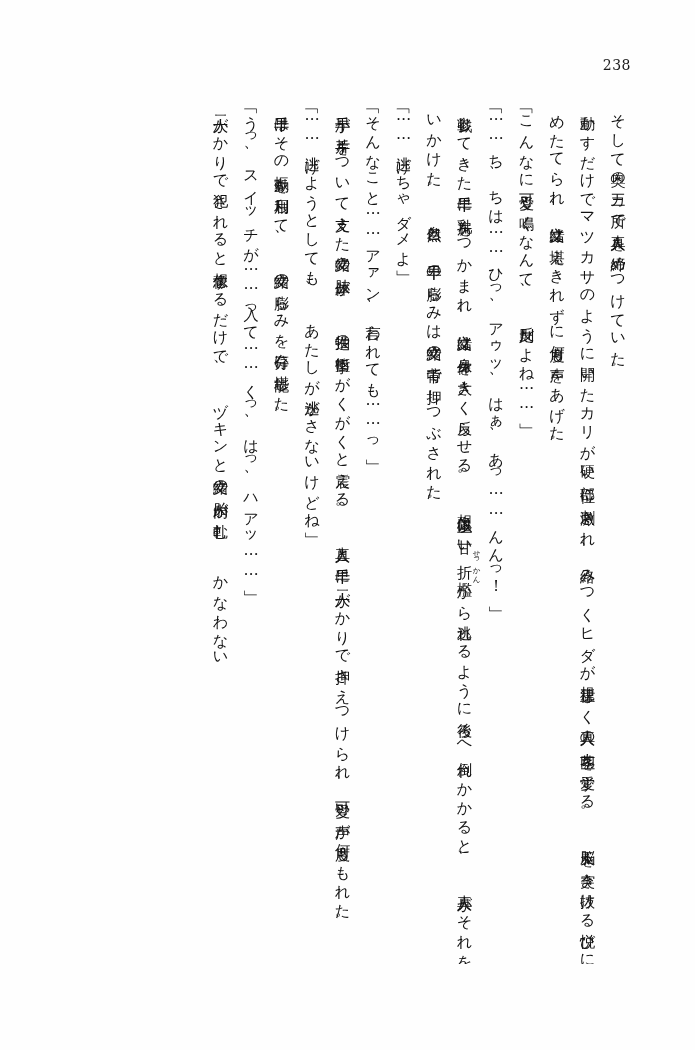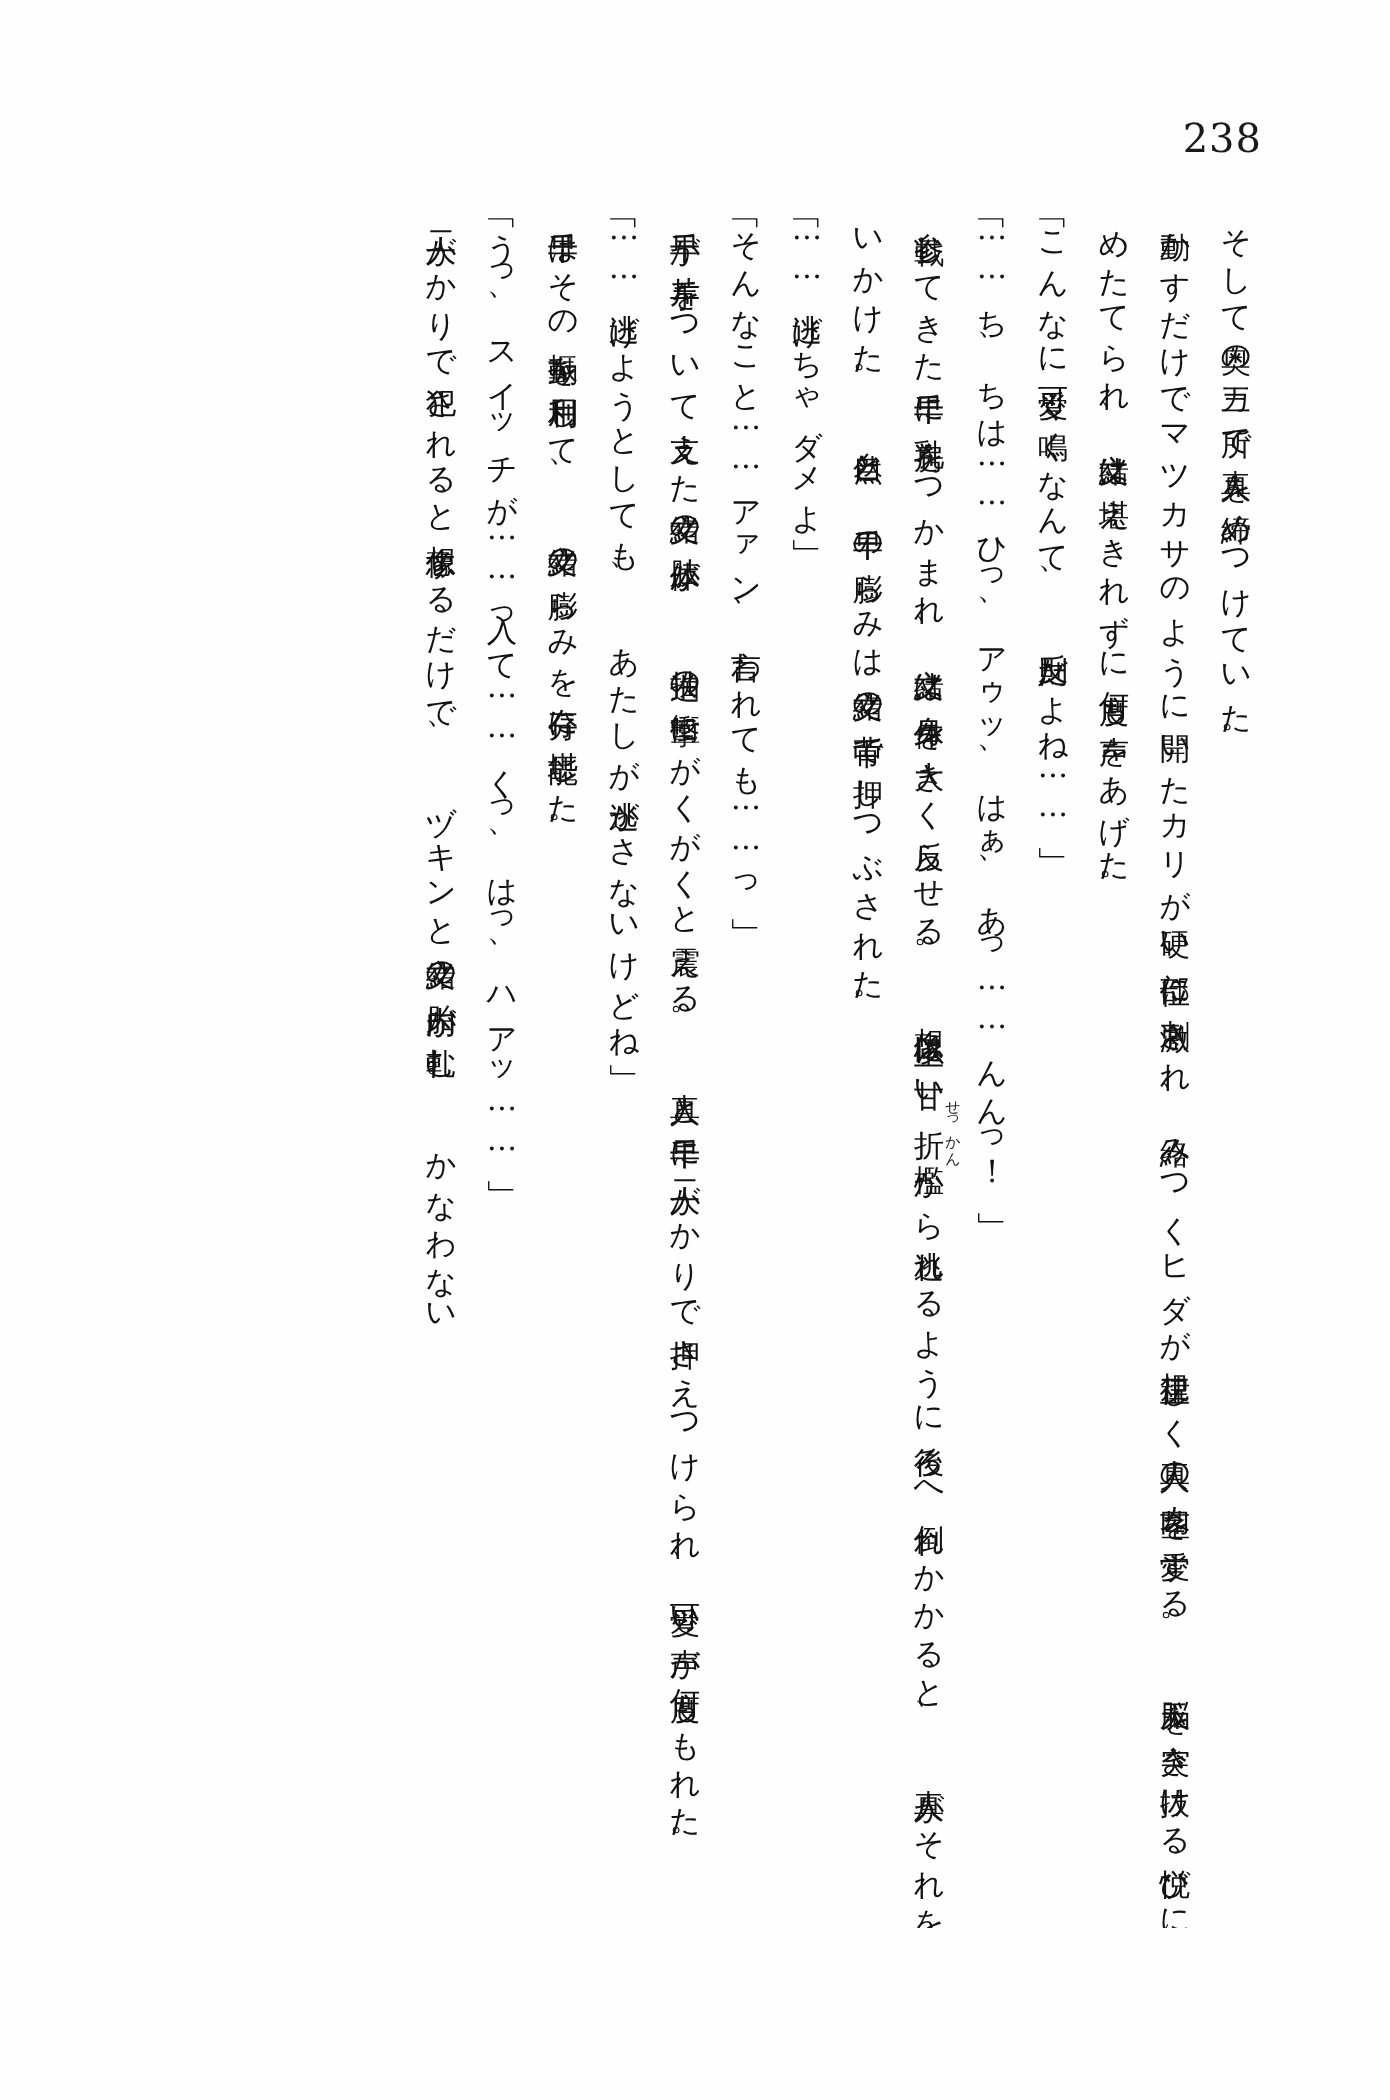--- a/index.html
+++ b/index.html
@@ -19,21 +19,21 @@
     position: absolute;
     left: 0; top: 0;
     width: 695px;
     height: 1050px;
     background: #fefefe;
   }
   .page-number {
     position: absolute;
     top: 57px;
     right: 64px;
-    font-size: 20px;
+    font-size: 14px;
     letter-spacing: 0.5px;
     color: #1a1a1a;
     font-family: "DejaVu Serif", "Liberation Serif", serif;
   }
   .body-text {
     position: absolute;
     top: 104px;
     right: 62px;
     left: 60px;
     height: 860px;

